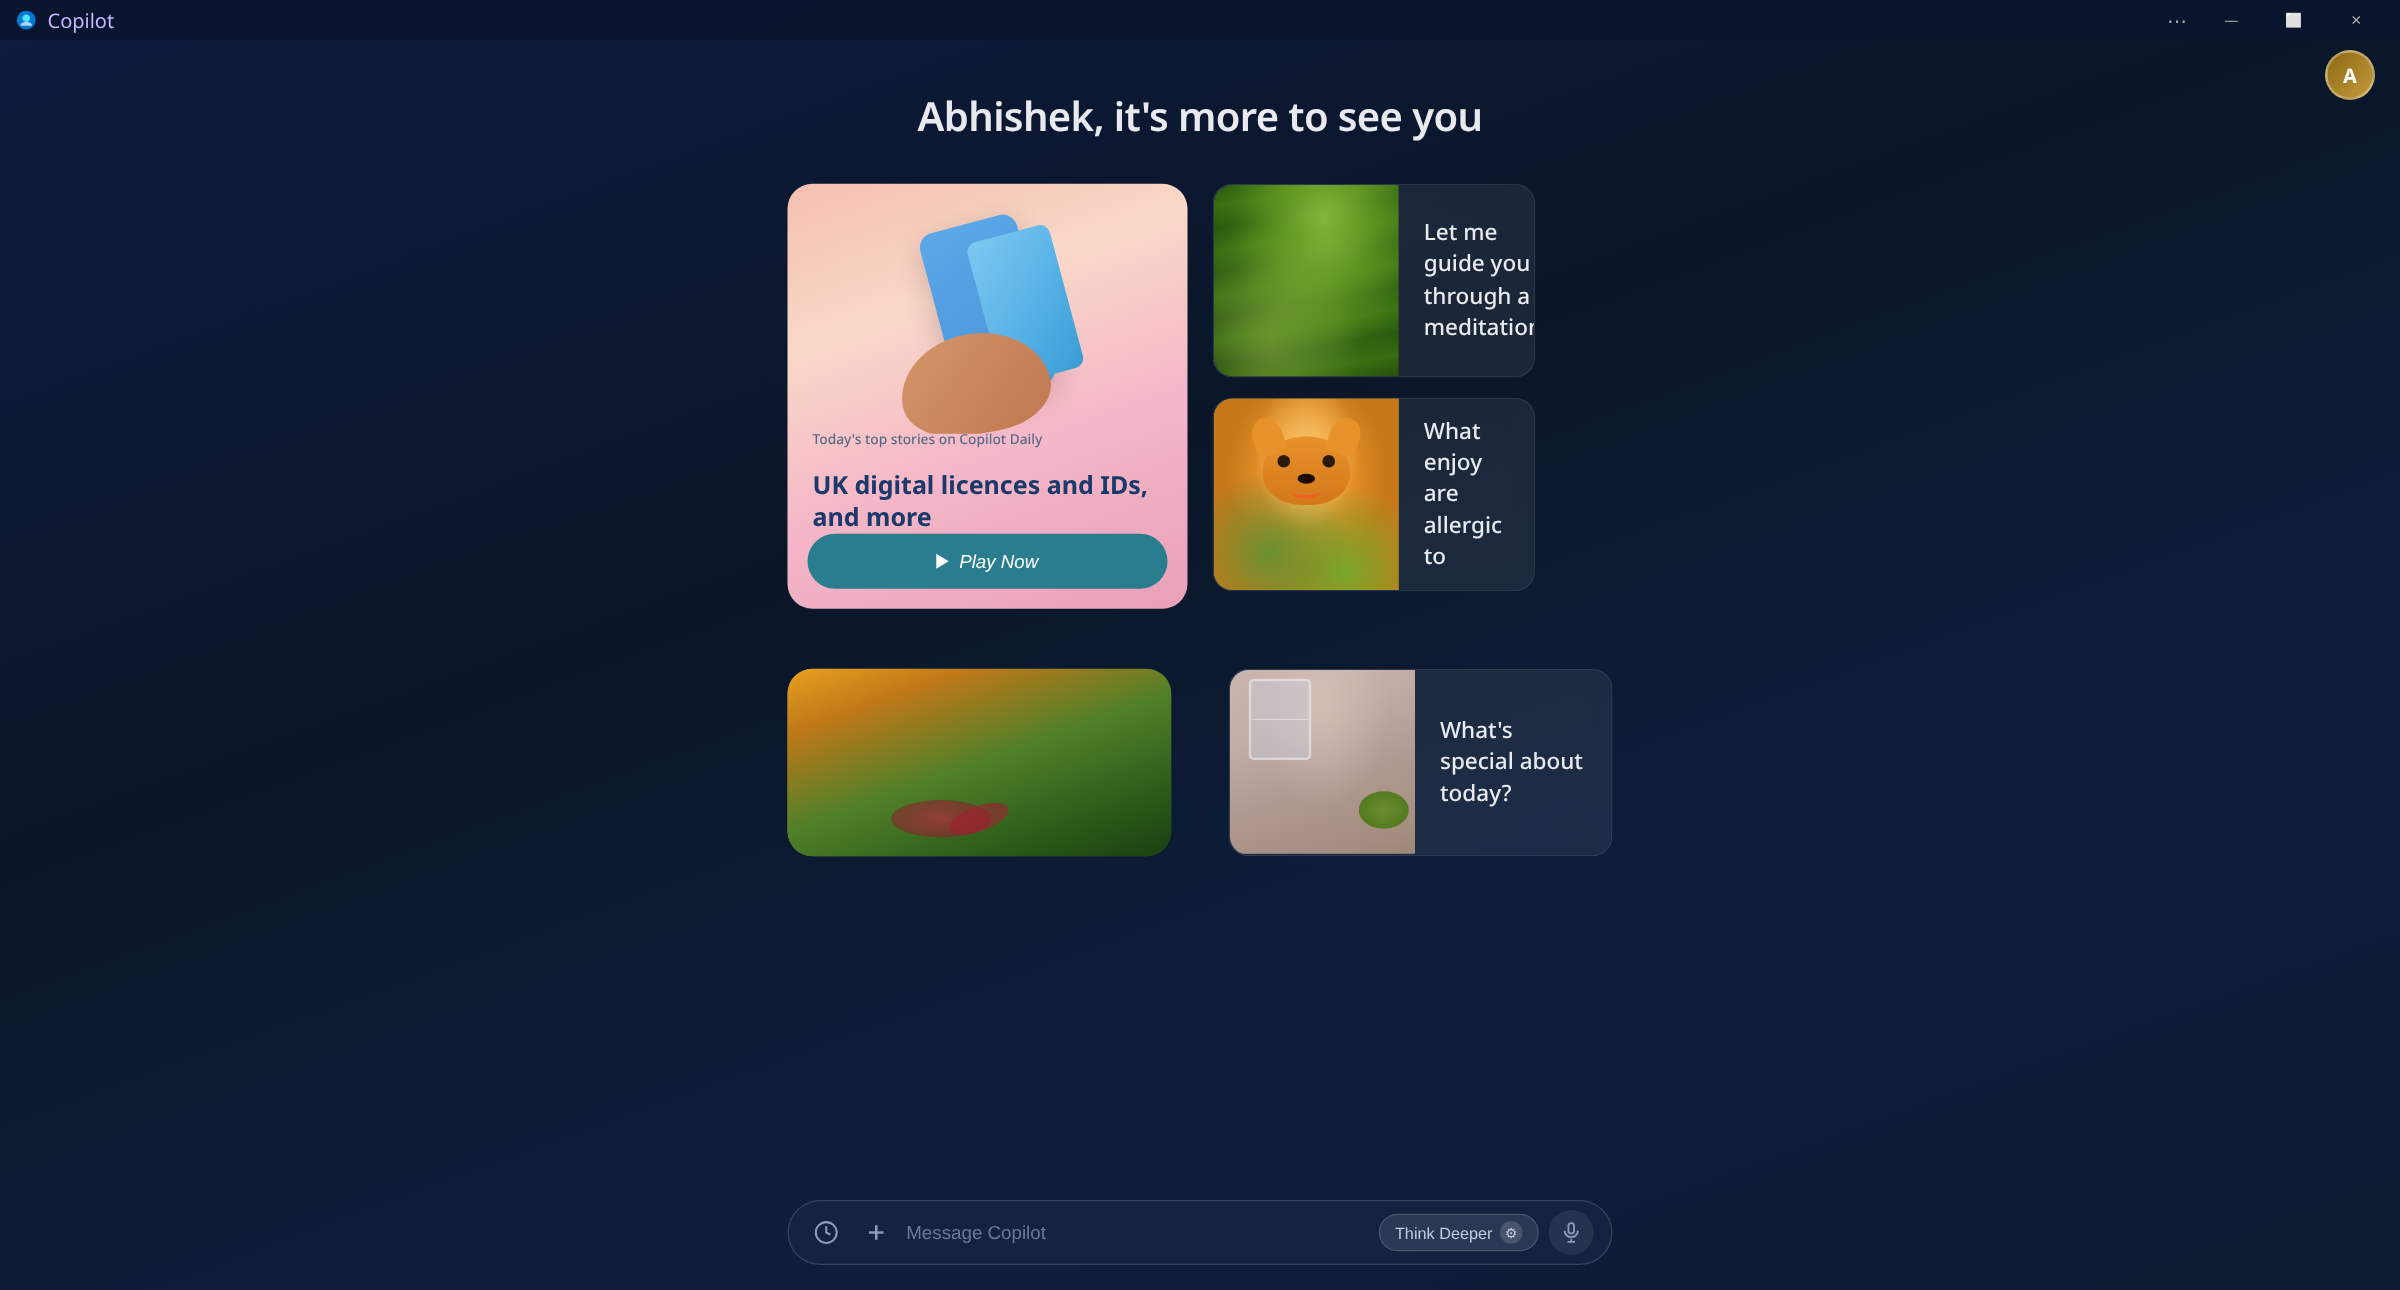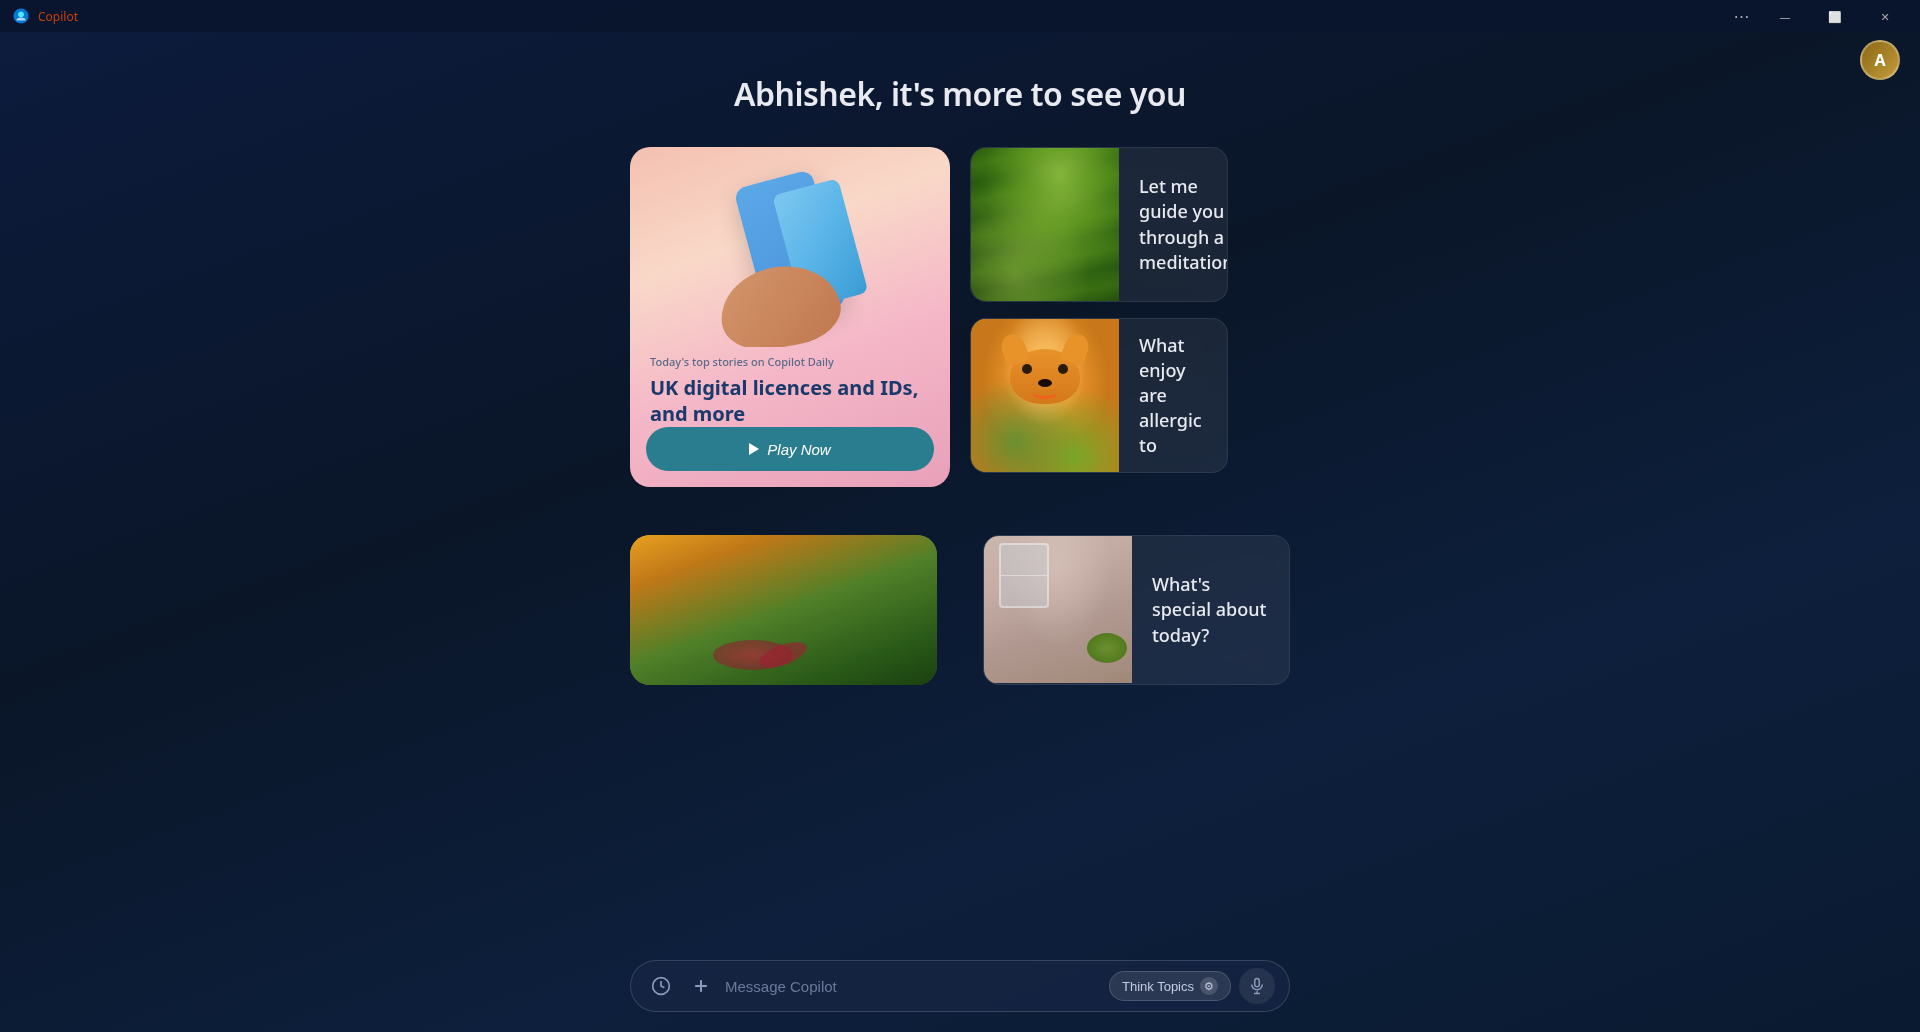--- a/index.html
+++ b/index.html
@@ -25,22 +25,22 @@
       justify-content: space-between;
       padding: 0 12px;
       z-index: 100;
     }
     .titlebar-left {
       display: flex;
       align-items: center;
       gap: 8px;
     }
     .titlebar-title {
-      font-size: 12px;
-      color: #c2410c;
+      font-size: 16px;
+      color: #c4b5fd;
     }
     .titlebar-controls {
       display: flex;
       align-items: center;
       gap: 4px;
     }
     .titlebar-btn {
       width: 46px;
       height: 32px;
       display: flex;
@@ -171,21 +171,21 @@
     }
 
     .daily-card-content {
       position: absolute;
       bottom: 0; left: 0; right: 0;
       padding: 16px 20px 60px;
     }
     .daily-label {
       font-size: 11px;
       color: #5a6b8a;
-      margin-bottom: 6px;
+      margin-bottom: 16px;
       font-weight: 500;
     }
     .daily-headline {
       font-size: 20px;
       font-weight: 700;
       color: #1a3a6b;
       line-height: 1.3;
     }
 
     .play-btn {
@@ -655,21 +655,21 @@
     </svg>
   </button>
   <button class="msg-icon-btn">
     <svg width="20" height="20" viewBox="0 0 24 24" fill="none" stroke="currentColor" stroke-width="2.5">
       <line x1="12" y1="5" x2="12" y2="19"></line>
       <line x1="5" y1="12" x2="19" y2="12"></line>
     </svg>
   </button>
   <input class="msg-input" type="text" placeholder="Message Copilot" style="">
   <button class="think-deeper-btn">
-    <span>Think Topics</span>
+    <span>Think Deeper</span>
     <span class="gear-circle">⚙</span>
   </button>
   <button class="mic-btn">
     <svg width="18" height="18" viewBox="0 0 24 24" fill="none" stroke="currentColor" stroke-width="2">
       <rect x="9" y="2" width="6" height="11" rx="3"></rect>
       <path d="M5 10a7 7 0 0 0 14 0"></path>
       <line x1="12" y1="19" x2="12" y2="22"></line>
       <line x1="8" y1="22" x2="16" y2="22"></line>
     </svg>
   </button>

